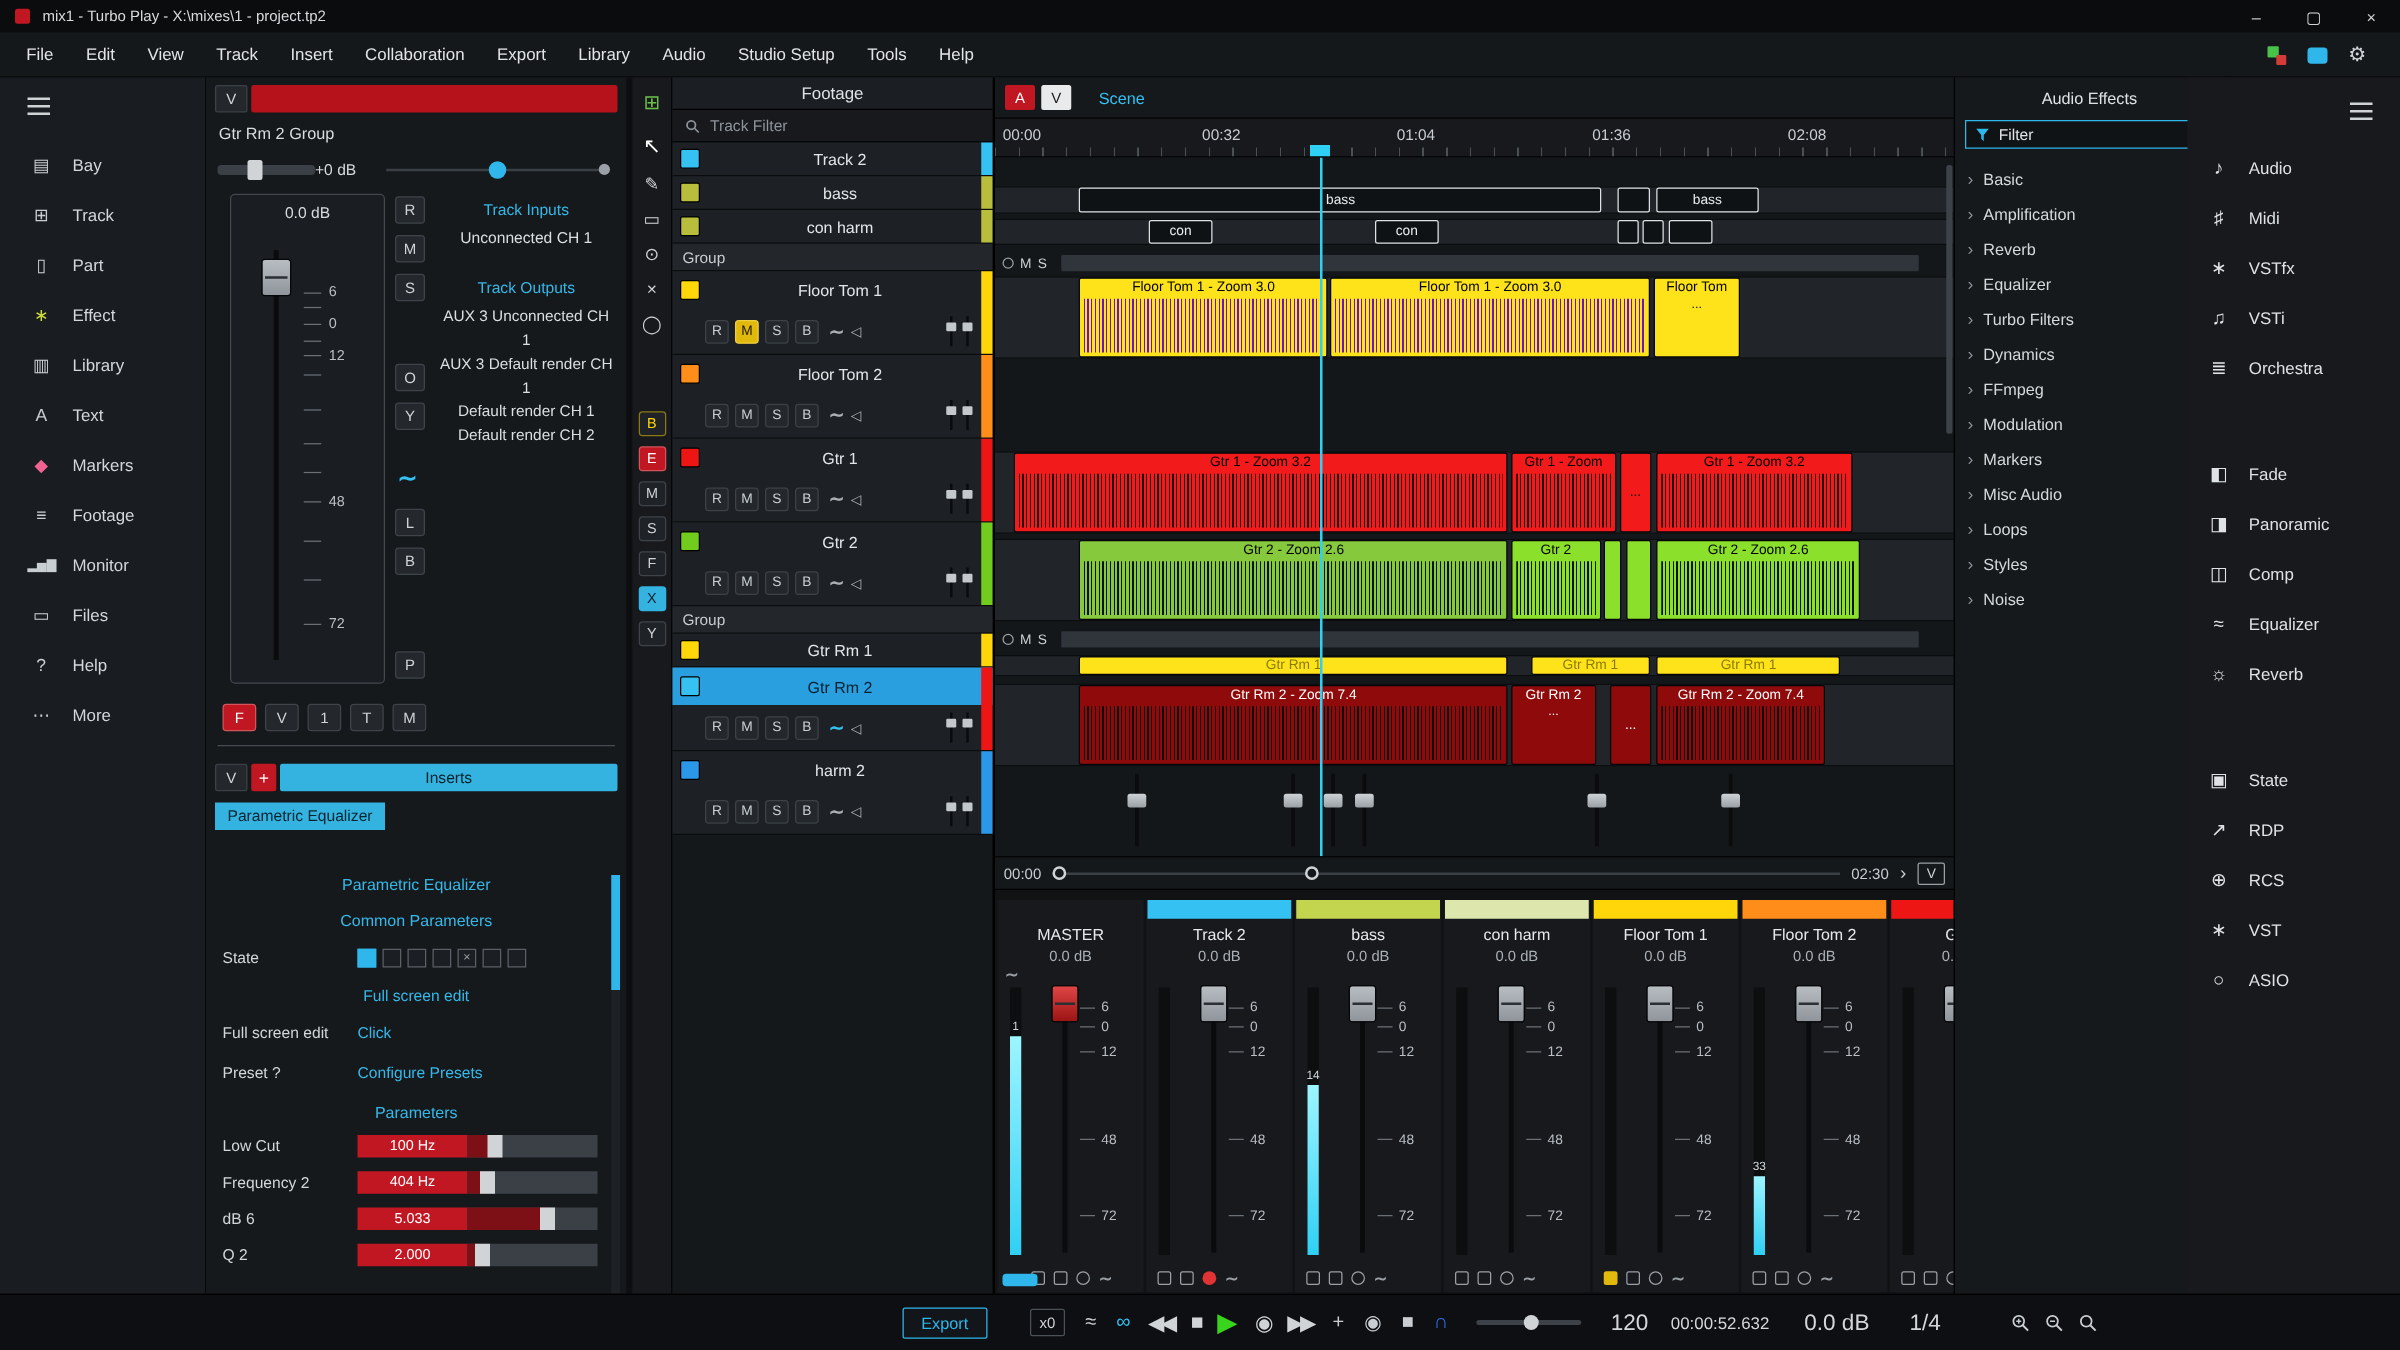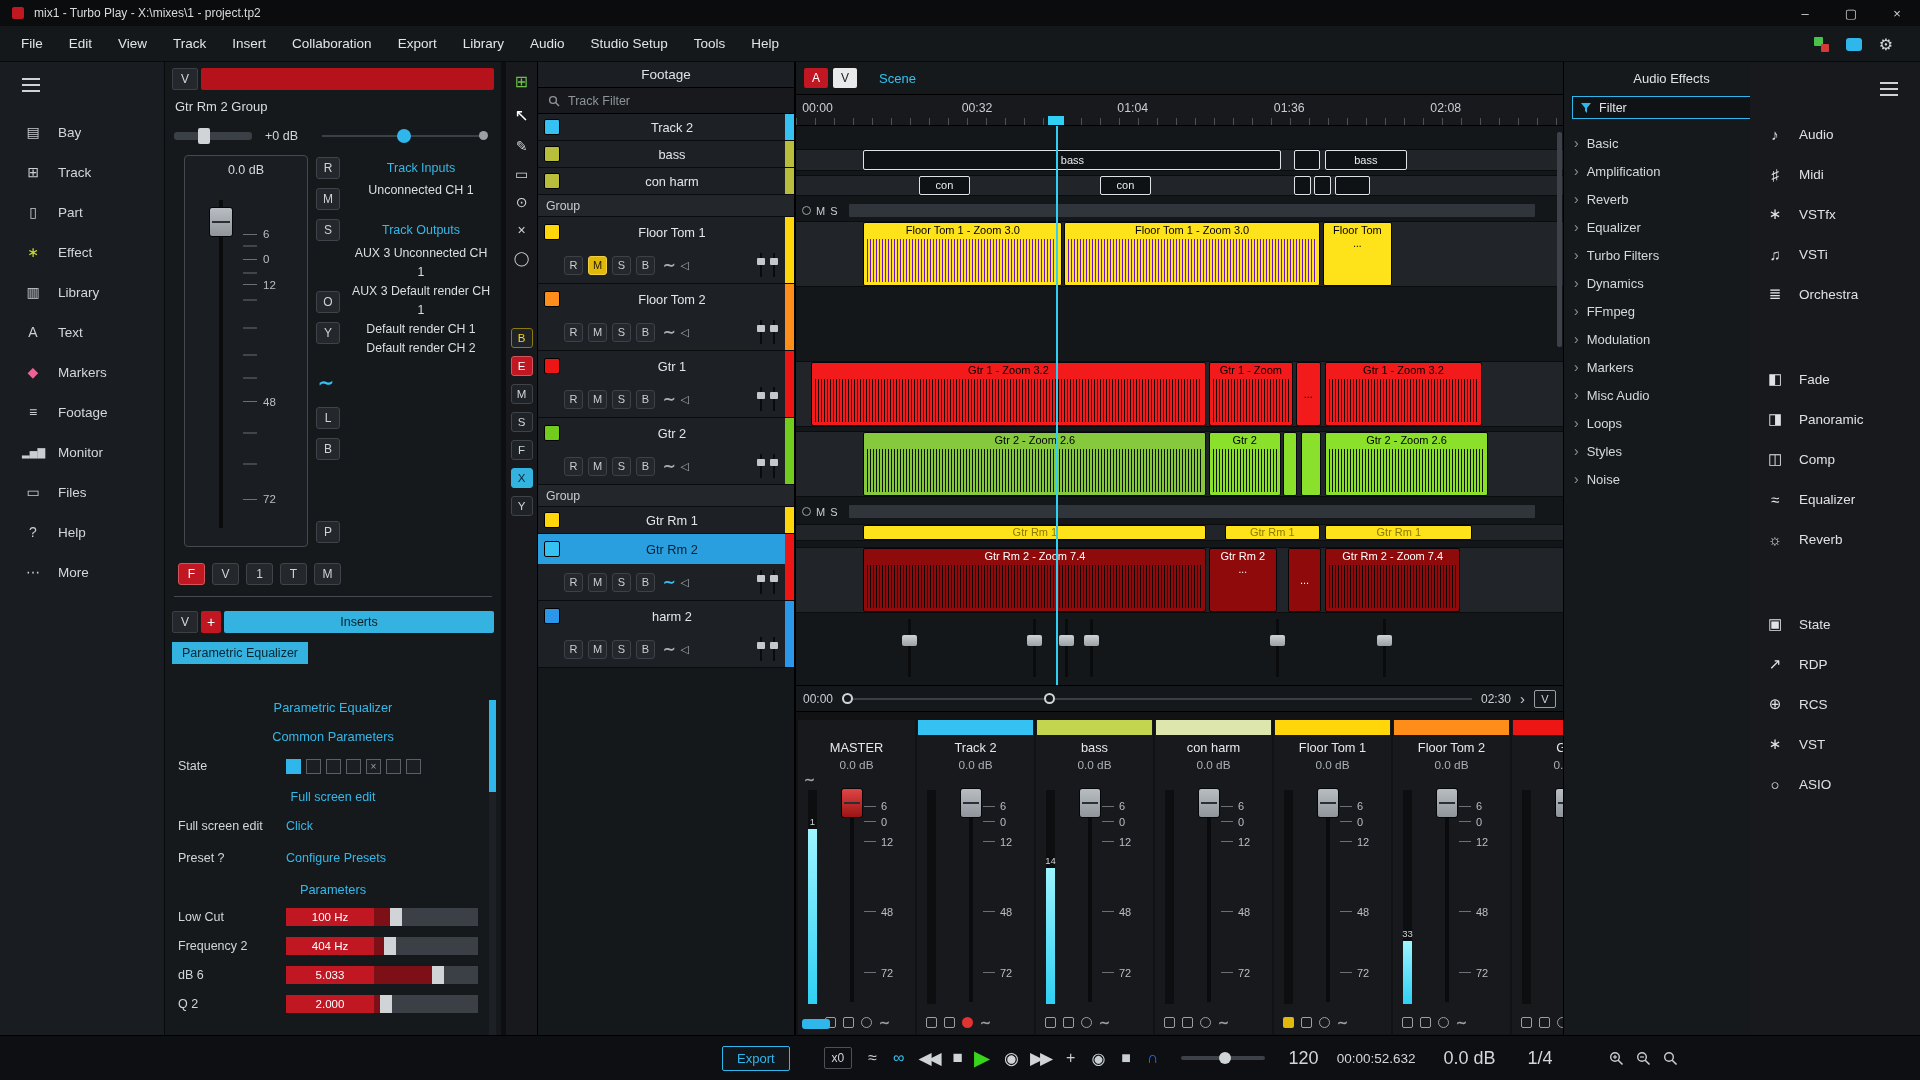--- a/index.html
+++ b/index.html
@@ -37,21 +37,21 @@
 
   
   #inspector{position:absolute;left:165px;top:62px;width:341px;height:973px;background:#16191c;border-right:5px solid #0c0e10;padding:6px 7px 0 7px;overflow:hidden;}
   .insp-header{display:flex;height:22px;gap:3px;}
   .v-btn{width:26px;height:22px;background:#24282c;border:1px solid #3a4046;color:#d4d7d9;font-size:12px;display:flex;align-items:center;justify-content:center;border-radius:2px;flex:0 0 auto;}
   .red-bar{flex:1;background:#b5121b;border-radius:2px;}
   #group-title{margin:9px 0 0 3px;font-size:13px;color:#dadde0;height:17px;}
   .gain-row{display:flex;align-items:center;margin-top:9px;height:22px;}
   .mini-slider{position:relative;width:78px;height:8px;background:#3a4045;border-radius:3px;margin-left:2px;}
   .mini-slider .handle{position:absolute;left:24px;top:-4px;width:12px;height:16px;background:#d0d4d7;border-radius:2px;}
-  #gain-label{margin-left:13px;font-size:12.5px;color:#d4d7d9;}
+  #gain-label{font-size:12.5px;color:#d4d7d9;}
   .pan-slider{position:relative;flex:1;height:2px;background:#3a4045;margin:0 8px 0 24px;}
   .pan-slider .dot{position:absolute;left:50%;top:-6px;width:14px;height:14px;border-radius:50%;background:#2fb7ec;transform:translateX(-50%);}
   .pan-slider .end{position:absolute;right:-2px;top:-4px;width:9px;height:9px;border-radius:50%;background:#9aa0a5;}
   .insp-main{position:relative;height:398px;margin-top:8px;}
   .fader-box{position:absolute;left:12px;top:0;width:124px;height:392px;background:#1a1d21;border:1px solid #424950;border-radius:4px;}
   .fader-db{position:absolute;top:7px;width:100%;text-align:center;font-size:12.5px;color:#d8dbdd;}
   .fader-track{position:absolute;left:34px;top:44px;bottom:18px;width:4px;background:#0a0b0c;}
   .fader-handle{position:absolute;left:24px;top:13%;width:24px;height:30px;background:linear-gradient(#b8bdc2,#8f959b);border:1px solid #060708;border-radius:3px;}
   .fader-handle::after{content:"";position:absolute;left:2px;right:2px;top:13px;height:2px;background:#2b2f33;}
   .scale-mark{position:absolute;left:58px;display:flex;align-items:center;gap:6px;font-size:11.5px;color:#b9bfc4;transform:translateY(-50%);}

